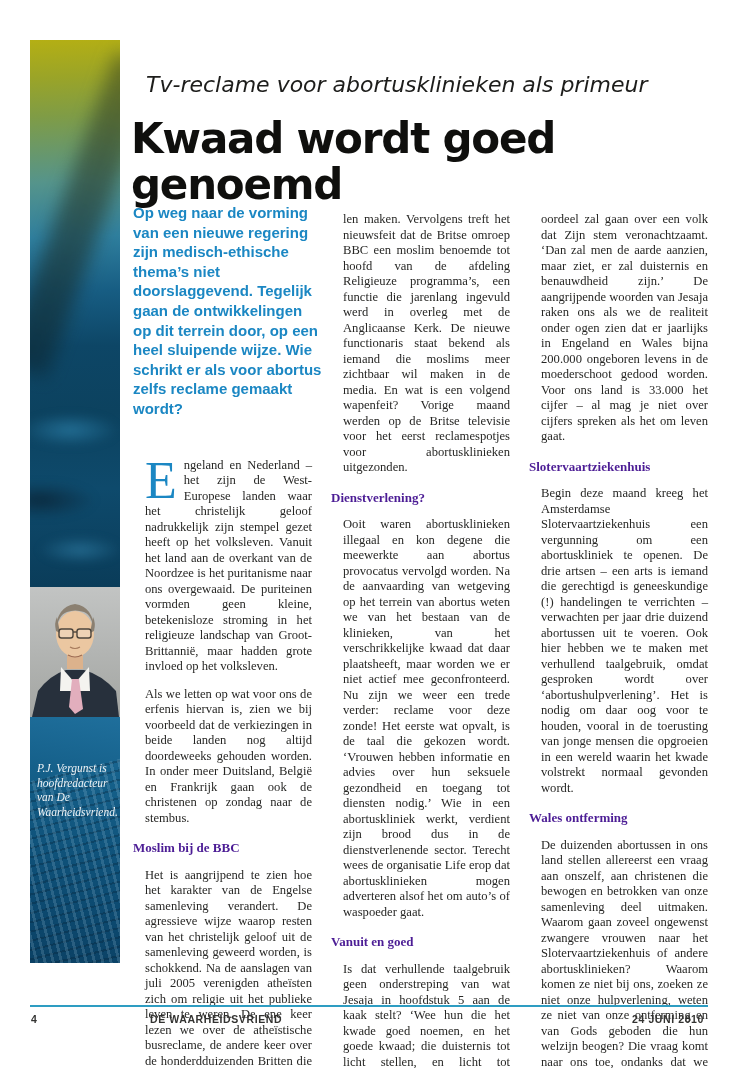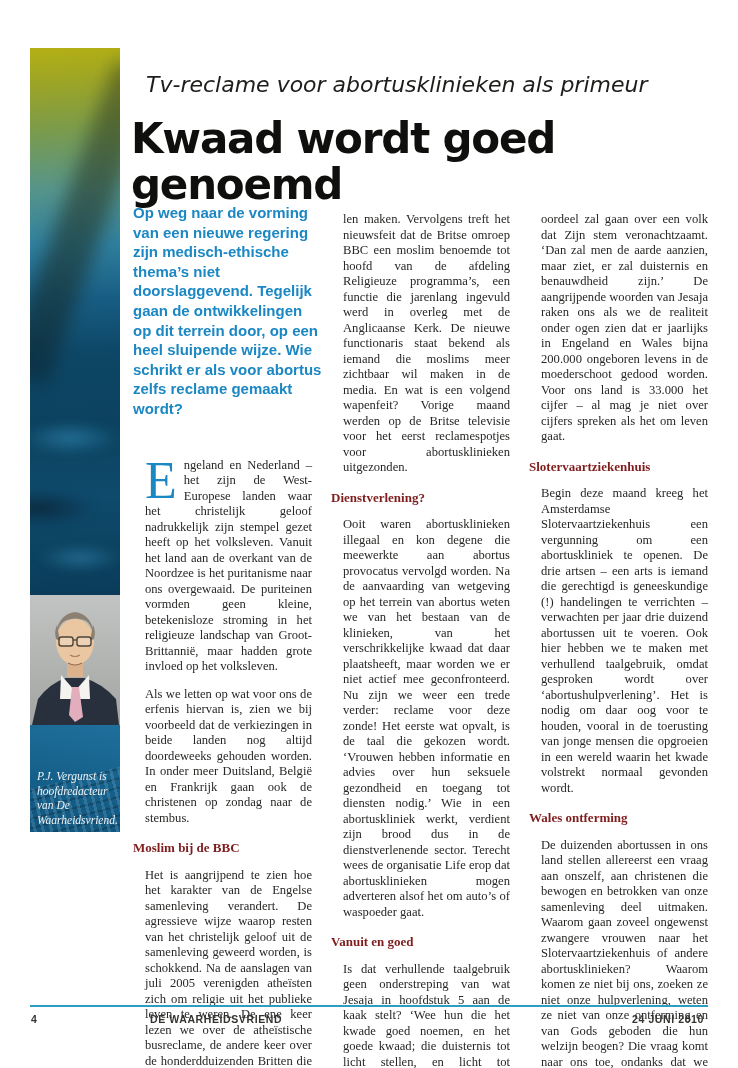--- a/index.html
+++ b/index.html
@@ -1,20 +1,20 @@
 <!DOCTYPE html>
 <html><head>
 <meta charset="utf-8">
 <style>
   html,body { margin:0; padding:0; }
   body { background:#ffffff; width:738px; height:1068px; font-family:"Liberation Serif", serif; }
   .page { position:relative; width:738px; height:1068px; background:#ffffff; overflow:hidden; }
 
   
-  .strip { position:absolute; left:30px; top:48px; width:90px; height:784px; overflow:hidden;padding-left:40px; }
+  .strip { position:absolute; left:30px; top:40px; width:90px; height:923px; overflow:hidden;padding-left:40px; }
   .strip-photo { position:absolute; left:0; top:0; width:90px; height:547px; overflow:hidden;
     background:linear-gradient(178deg,#b4af14 0%, #9aa428 7%, #7f9c46 14%, #55948b 26%,
       #2f7f9e 36%, #175d83 46%, #0d4666 56%, #0c425f 68%, #0e4a6c 82%, #0a3c59 100%); }
   .strip-photo::before { content:""; position:absolute; left:28px; top:10px; width:46px; height:330px;
     background:linear-gradient(180deg, rgba(60,70,30,0.55), rgba(10,40,55,0.65));
     transform:rotate(20deg); filter:blur(9px); }
   .strip-photo::after { content:""; position:absolute; left:-20px; top:330px; width:140px; height:220px;
     background:
       radial-gradient(ellipse 70px 24px at 60px 60px, rgba(40,120,160,0.8), rgba(40,120,160,0) 70%),
       radial-gradient(ellipse 80px 26px at 30px 130px, rgba(10,30,45,0.7), rgba(10,30,45,0) 70%),
@@ -38,21 +38,21 @@
   .title { position:absolute; left:131px; top:116px; width:600px;
     font:700 42px/1.1 "DejaVu Sans", sans-serif; letter-spacing:-1.2px; color:#0f0f0d; }
 
   
   .col { position:absolute; top:200px; width:191px; }
   .col-1 { left:133px; } .col-2 { left:331px; } .col-3 { left:529px; }
   .intro { margin:3px 0 39px 0; font:700 15px/19.6px "Liberation Sans", sans-serif; color:#1b87c3; }
   .body { margin:12px; font:400 12.6px/15.5px "Liberation Serif", serif;
     color:#272725; text-align:justify; }
   .subhead { margin:14px 0 1px 0; font:700 13px/15.5px "Liberation Serif", serif;
-    color:#7f1d1d; text-align:left; }
+    color:#4c1d95; text-align:left; }
   .dropcap { float:left; font:400 52px/40px "Liberation Serif", serif;
     color:#1b87c3; padding:3px 7px 0 0; }
 
   
   .footer-rule { position:absolute; left:30px; top:1005px; width:678px; height:2px; background:#2e9dc2; }
   .footer-text { position:absolute; top:1014px; font:700 10.5px/1 "Liberation Sans", sans-serif;
     color:#333331; letter-spacing:0.6px; }
   .footer-page { left:31px; }
   .footer-pub  { left:150px; }
   .footer-date { right:34px; }

